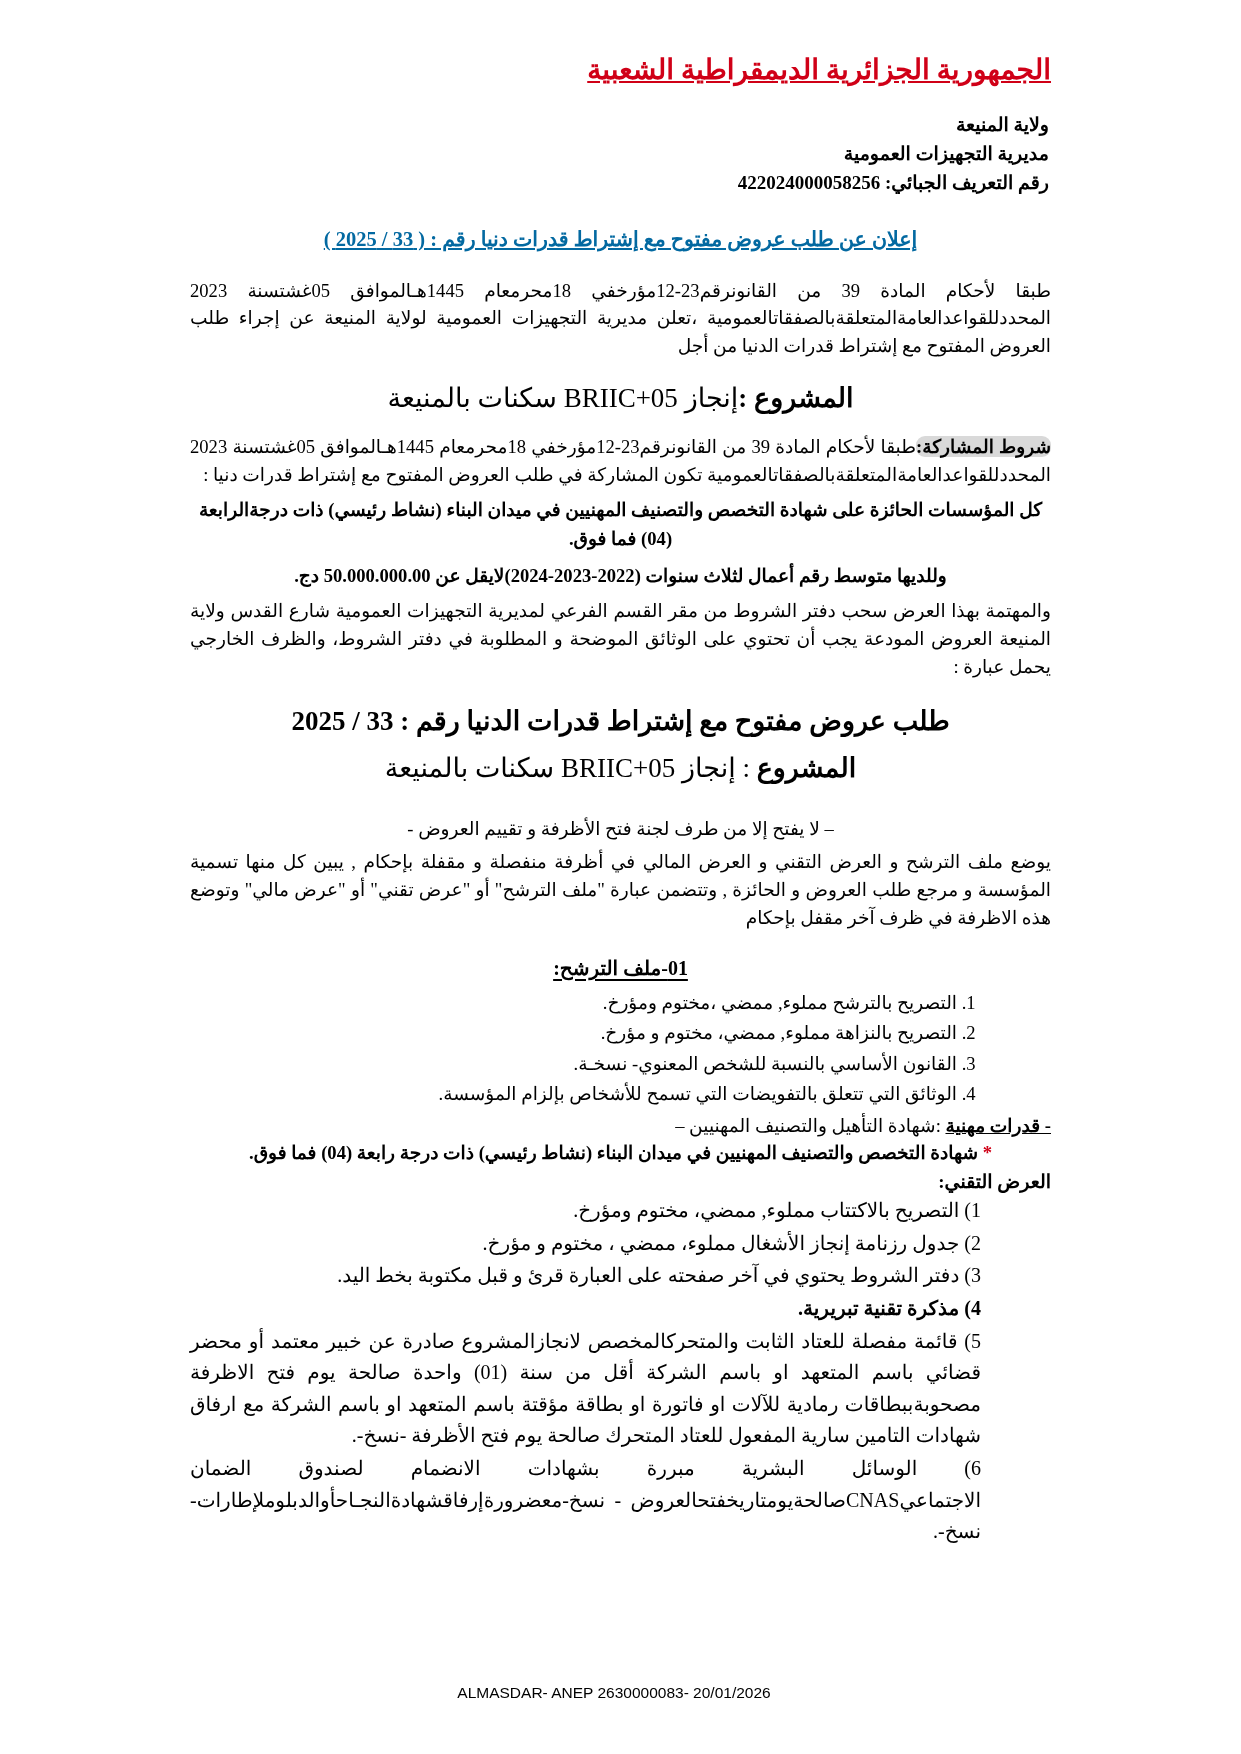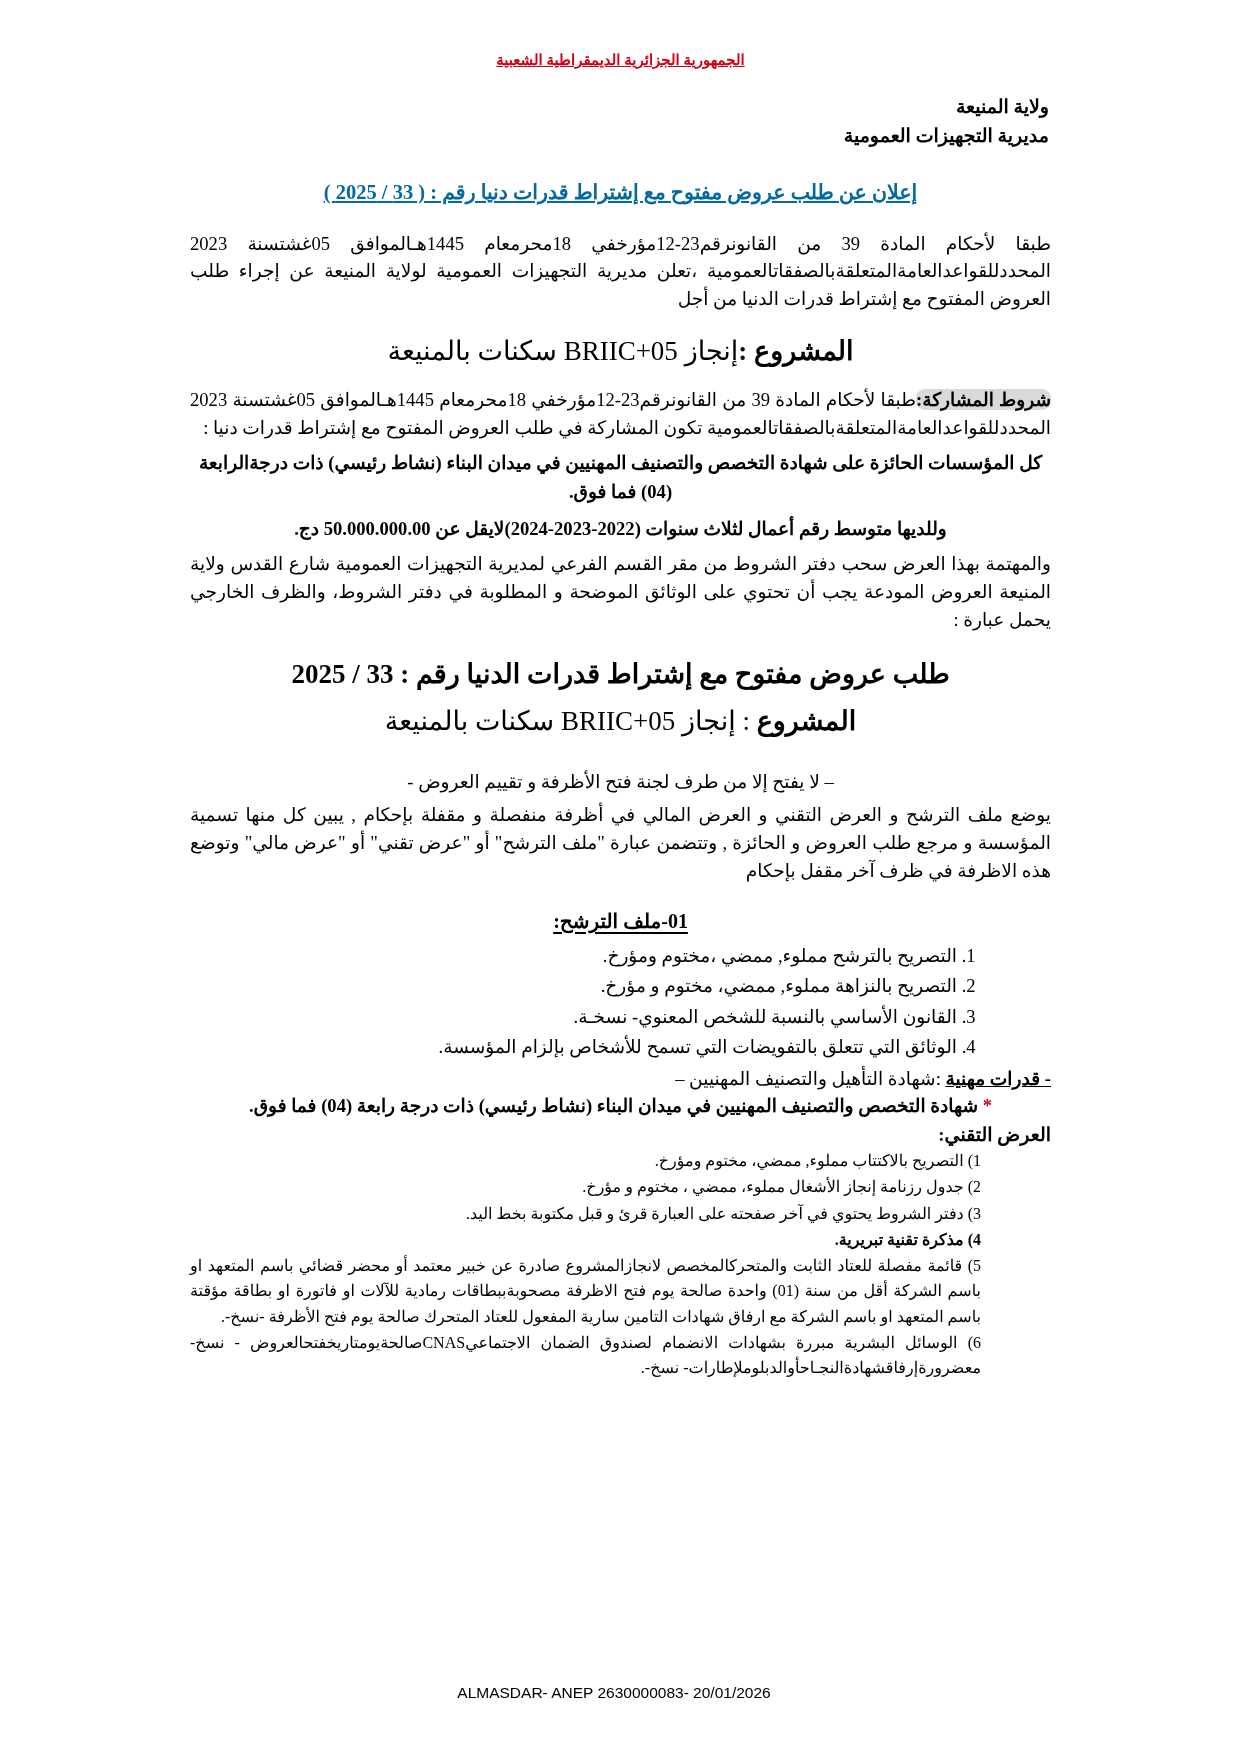--- a/index.html
+++ b/index.html
@@ -22,24 +22,23 @@
     padding: 0;
     overflow: hidden;
   }
   .inner {
     padding: 44px 190px 0 190px;
     box-sizing: border-box;
   }
 
   
   .republic {
-    text-align: center;
     color: #d00017;
     font-weight: bold;
-    font-size: 15px;
+    font-size: 28px;
     text-decoration: underline;
     letter-spacing: 0px;
     margin: 6px 0 22px 0;
     line-height: 1.4;
   }
   .admin-block {
     text-align: right;
     font-weight: bold;
     font-size: 19px;
     line-height: 1.52;
@@ -137,21 +136,21 @@
     padding: 0 34px 0 0;
     font-size: 18.6px;
     line-height: 1.58;
   }
   ol.arabic-list li { margin: 0 0 1px 0; }
   ol.paren-list {
     list-style-type: none;
     counter-reset: p;
     margin: 2px 60px 4px 0;
     padding: 0 10px 0 0;
-    font-size: 16px;
+    font-size: 20px;
     line-height: 1.58;
   }
   ol.paren-list > li {
     counter-increment: p;
     margin: 0 0 1px 0;
   }
   ol.paren-list > li::before {
     content: counter(p) ") ";
   }
   ol.paren-list > li.long {
@@ -205,20 +204,21 @@
 <body>
 
 <div class="page">
   <div class="inner">
 
     <div class="republic">الجمهورية الجزائرية الديمقراطية الشعبية</div>
 
     <div class="admin-block">
       <div>ولاية المنيعة</div>
       <div>مديرية التجهيزات العمومية</div>
+      <div>رقم التعريف الجبائي: 422024000058256</div>
     </div>
 
     <div class="announce-title">إعلان عن طلب عروض مفتوح مع إشتراط  قدرات دنيا رقم : ( 33 / 2025 )</div>
 
     <p class="para">طبقا لأحكام المادة 39 من القانونرقم23-12مؤرخفي 18محرمعام 1445هـالموافق 05غشتسنة  2023  المحددللقواعدالعامةالمتعلقةبالصفقاتالعمومية ،تعلن مديرية التجهيزات العمومية لولاية المنيعة عن إجراء طلب العروض المفتوح مع إشتراط قدرات الدنيا  من أجل</p>
 
     <div class="project-line">
       <b>المشروع :</b><span>إنجاز BRIIC+05 سكنات بالمنيعة</span>
     </div>
 

